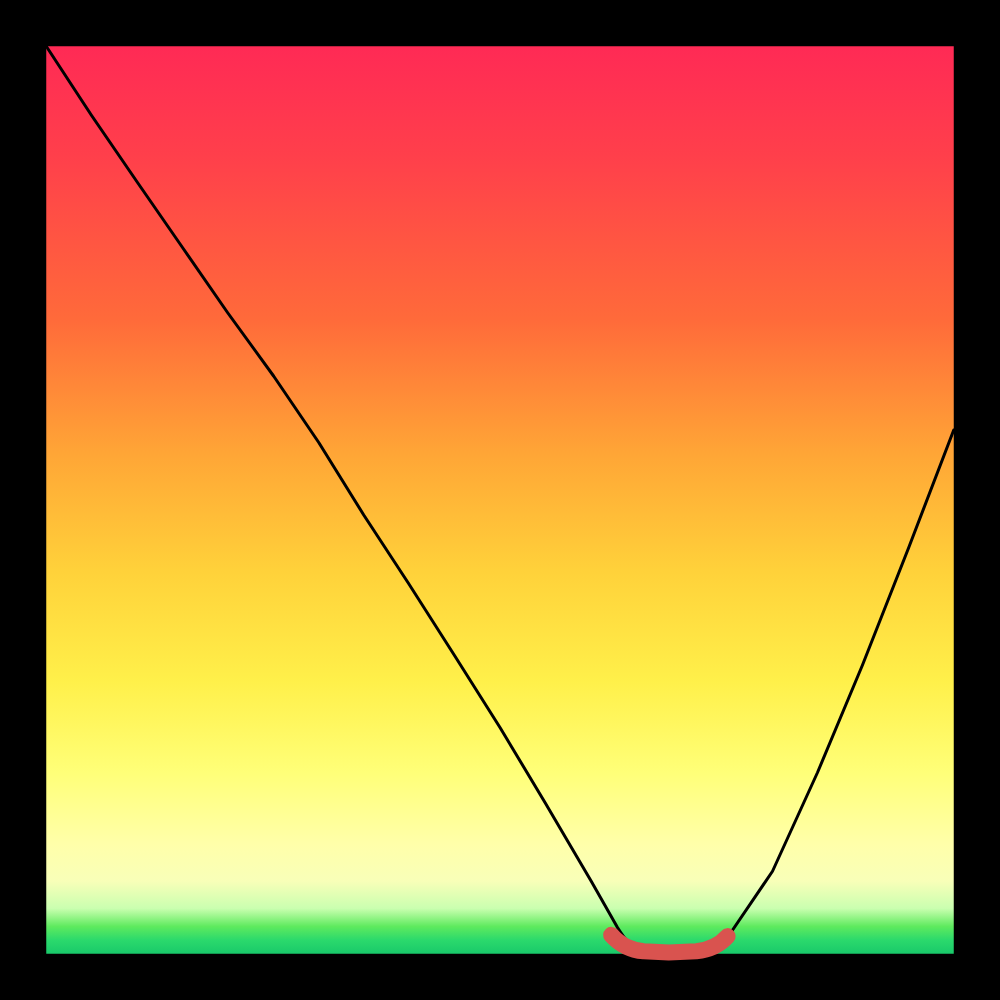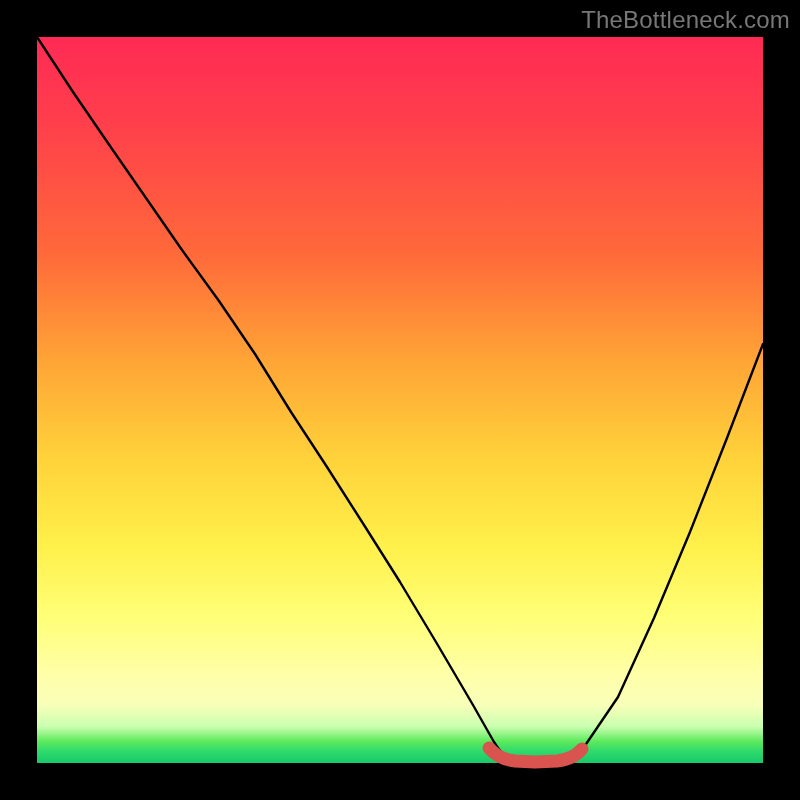--- a/index.html
+++ b/index.html
@@ -63,21 +63,20 @@
     width: 726px;
     height: 726px;
     overflow: visible;
   }
 </style>
 </head>
 <body>
 
 <div class="frame">
 
-  <div class="watermark">TheBottleneck.com</div>
 
   <div class="plot-area">
 
     <svg class="curve" viewBox="0 0 726 726" preserveAspectRatio="none">
 
       <path d="M 0 0
                L 36 55
                L 73 109
                L 109 161
                L 145 213

